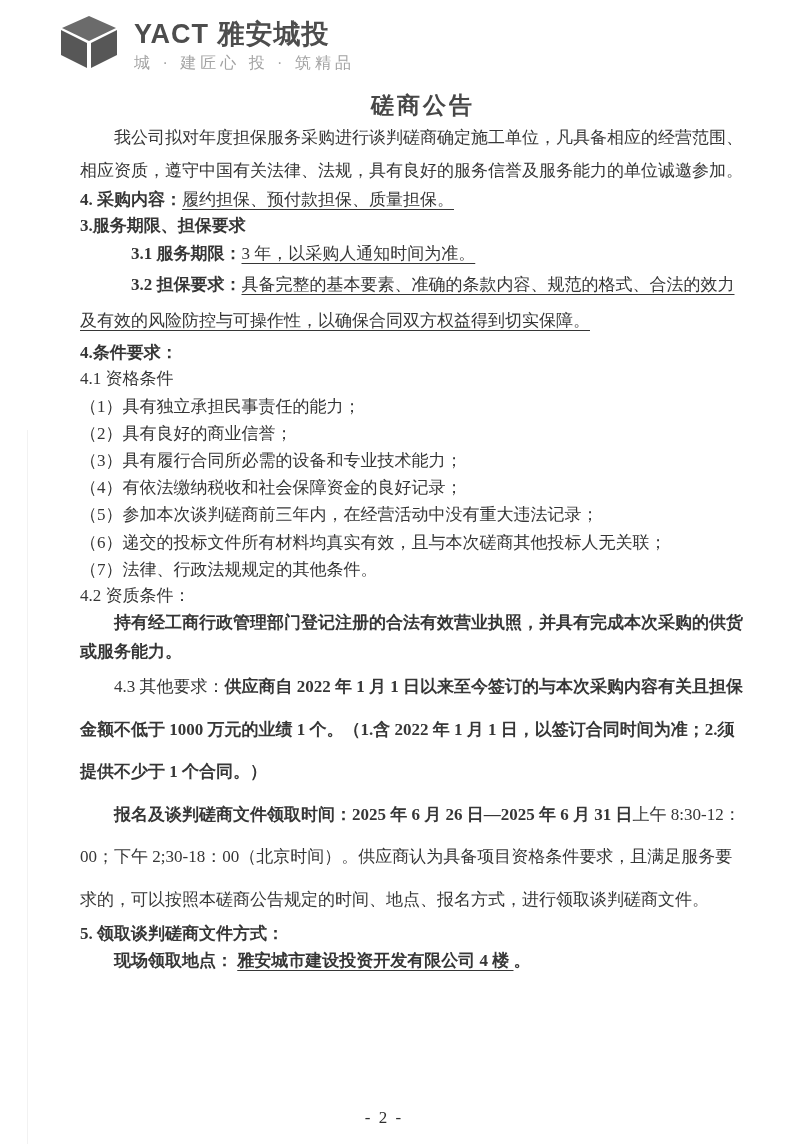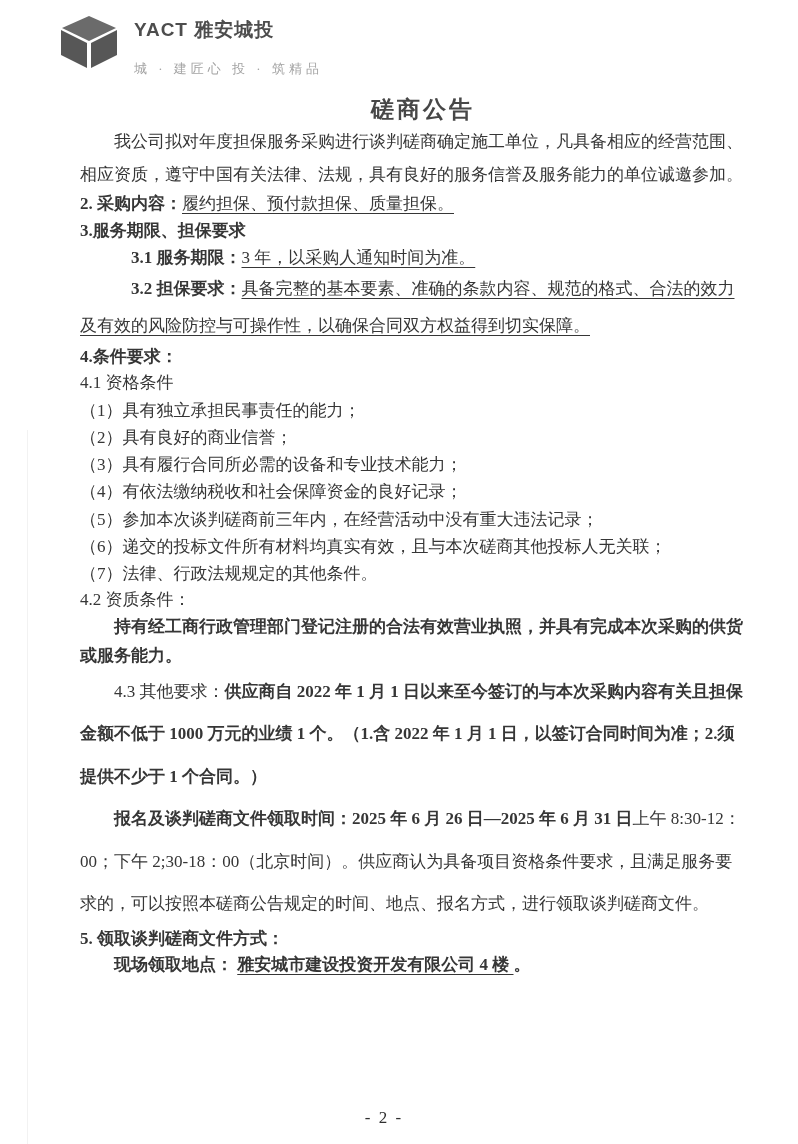--- a/index.html
+++ b/index.html
@@ -14,24 +14,24 @@
   }
   .scan-edge {
     position:absolute; left:27px; top:430px; bottom:0; width:1px;
     background:rgba(0,0,0,0.05);
   }
   
   .header { padding:14px 0 0 58px; display:flex; align-items:flex-start; }
   .logo-icon { width:62px; height:56px; flex:0 0 auto; }
   .logo-text { margin-left:14px; padding-top:6px; font-family:"Liberation Sans","DejaVu Sans",sans-serif; }
   .brand {
-    font-size:19px; font-weight:bold; color:#4d4d4d; letter-spacing:1px; line-height:1.1;
+    font-size:27px; font-weight:bold; color:#4d4d4d; letter-spacing:1px; line-height:1.1;
   }
   .tagline {
-    margin-top:19px; font-size:13px; color:#a3a3a3; letter-spacing:4px;font-family:Liberation Serif, serif;
+    margin-top:3px; font-size:16px; color:#a3a3a3; letter-spacing:4px;
   }
   
   .doc-title {
     margin-top:16px; text-align:center;
     font-size:23px; font-weight:bold; color:#474747; letter-spacing:3px;padding-left:48px;
   }
   
   .doc { padding:0 50px 0 52px; font-size:17px;margin-left:28px; }
   p.blk { margin:0; }
   p.blk .b { font-weight:bold; }
@@ -70,21 +70,21 @@
   <div class="logo-text">
     <div class="brand">YACT 雅安城投</div>
     <div class="tagline">城 · 建匠心   投 · 筑精品</div>
   </div>
 </div>
 
 <div class="doc-title">磋商公告</div>
 
 <div class="doc">
     <p class="blk p-intro"><span>我公司拟对年度担保服务采购进行谈判磋商确定施工单位，凡具备相应的经营范围、相应资质，遵守中国有关法律、法规，具有良好的服务信誉及服务能力的单位诚邀参加。</span></p>
-    <p class="blk p-item"><span class="b">2.  采购内容：</span><span class="u">履约担保、预付款担保、质量担保。 </span></p>
+    <p class="blk p-item"><span class="b">4.  采购内容：</span><span class="u">履约担保、预付款担保、质量担保。 </span></p>
     <p class="blk p-h3"><span class="b">3.服务期限、担保要求</span></p>
     <p class="blk p-sub"><span class="b">3.1 服务期限：</span><span class="u">3 年，以采购人通知时间为准。 </span></p>
     <p class="blk p-subwrap"><span class="b">3.2 担保要求：</span><span class="u">具备完整的基本要素、准确的条款内容、规范的格式、合法的效力及有效的风险防控与可操作性，以确保合同双方权益得到切实保障。 </span></p>
     <p class="blk p-h4"><span class="b">4.条件要求：</span></p>
     <p class="blk p-41"><span>4.1 资格条件</span></p>
     <p class="blk p-clause"><span>（1）具有独立承担民事责任的能力；</span></p>
     <p class="blk p-clause"><span>（2）具有良好的商业信誉；</span></p>
     <p class="blk p-clause"><span>（3）具有履行合同所必需的设备和专业技术能力；</span></p>
     <p class="blk p-clause"><span>（4）有依法缴纳税收和社会保障资金的良好记录；</span></p>
     <p class="blk p-clause"><span>（5）参加本次谈判磋商前三年内，在经营活动中没有重大违法记录；</span></p>

